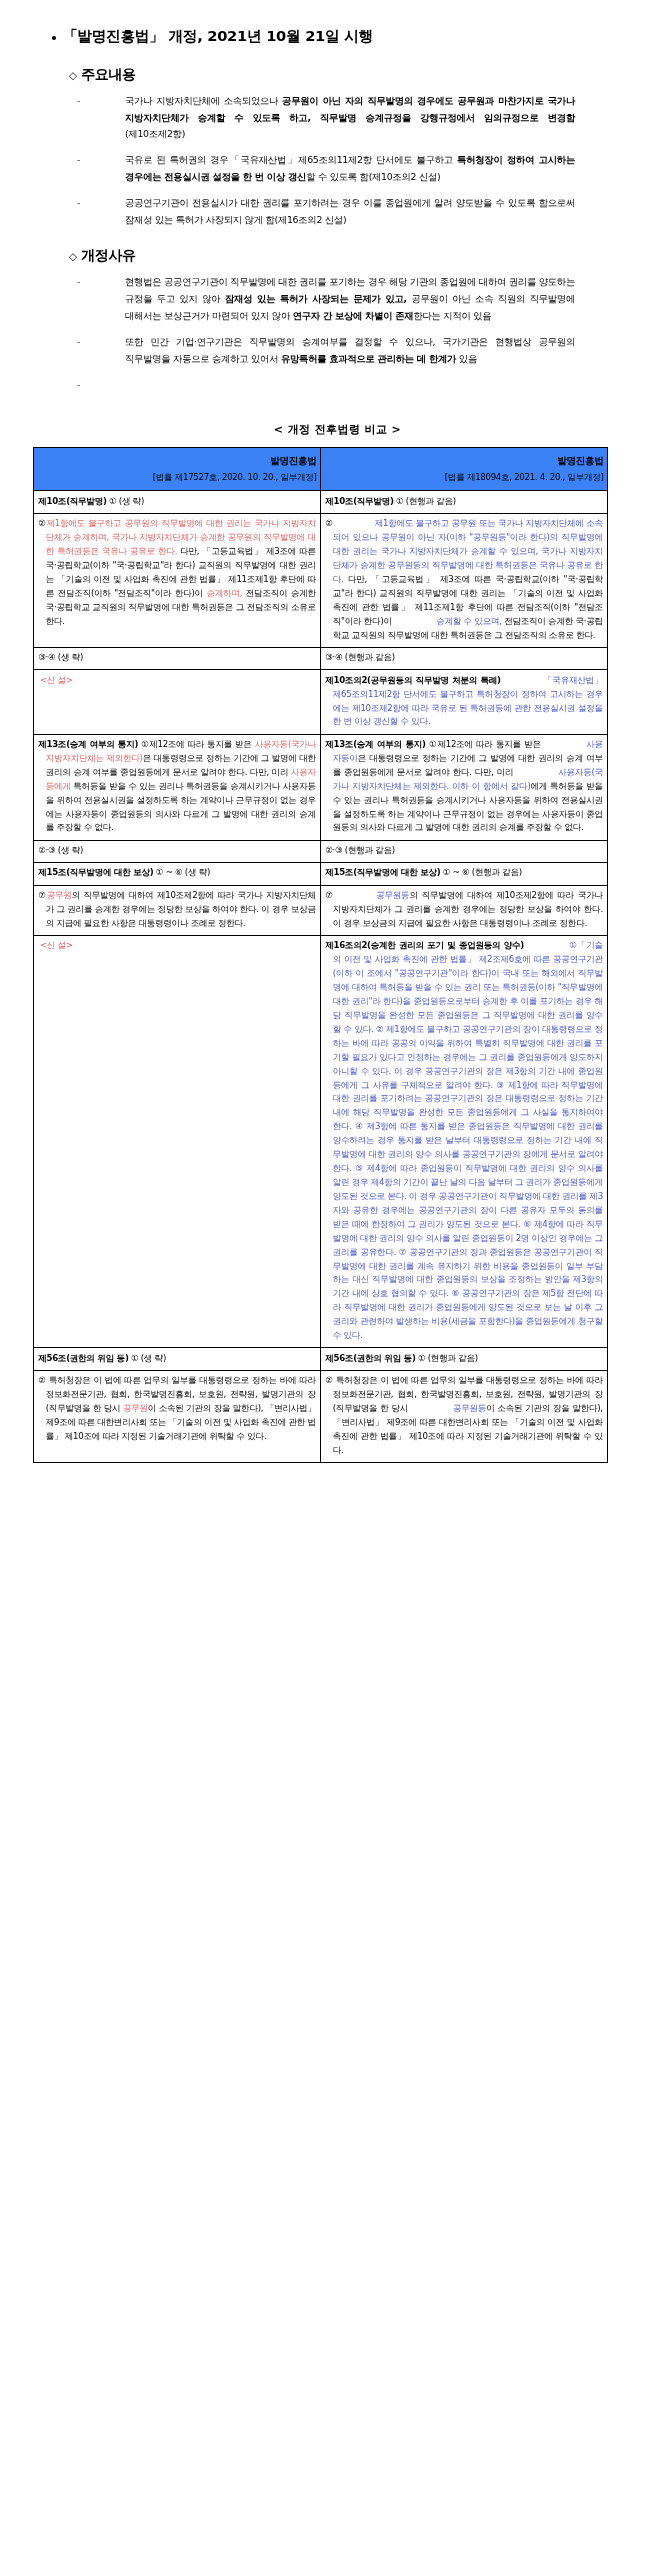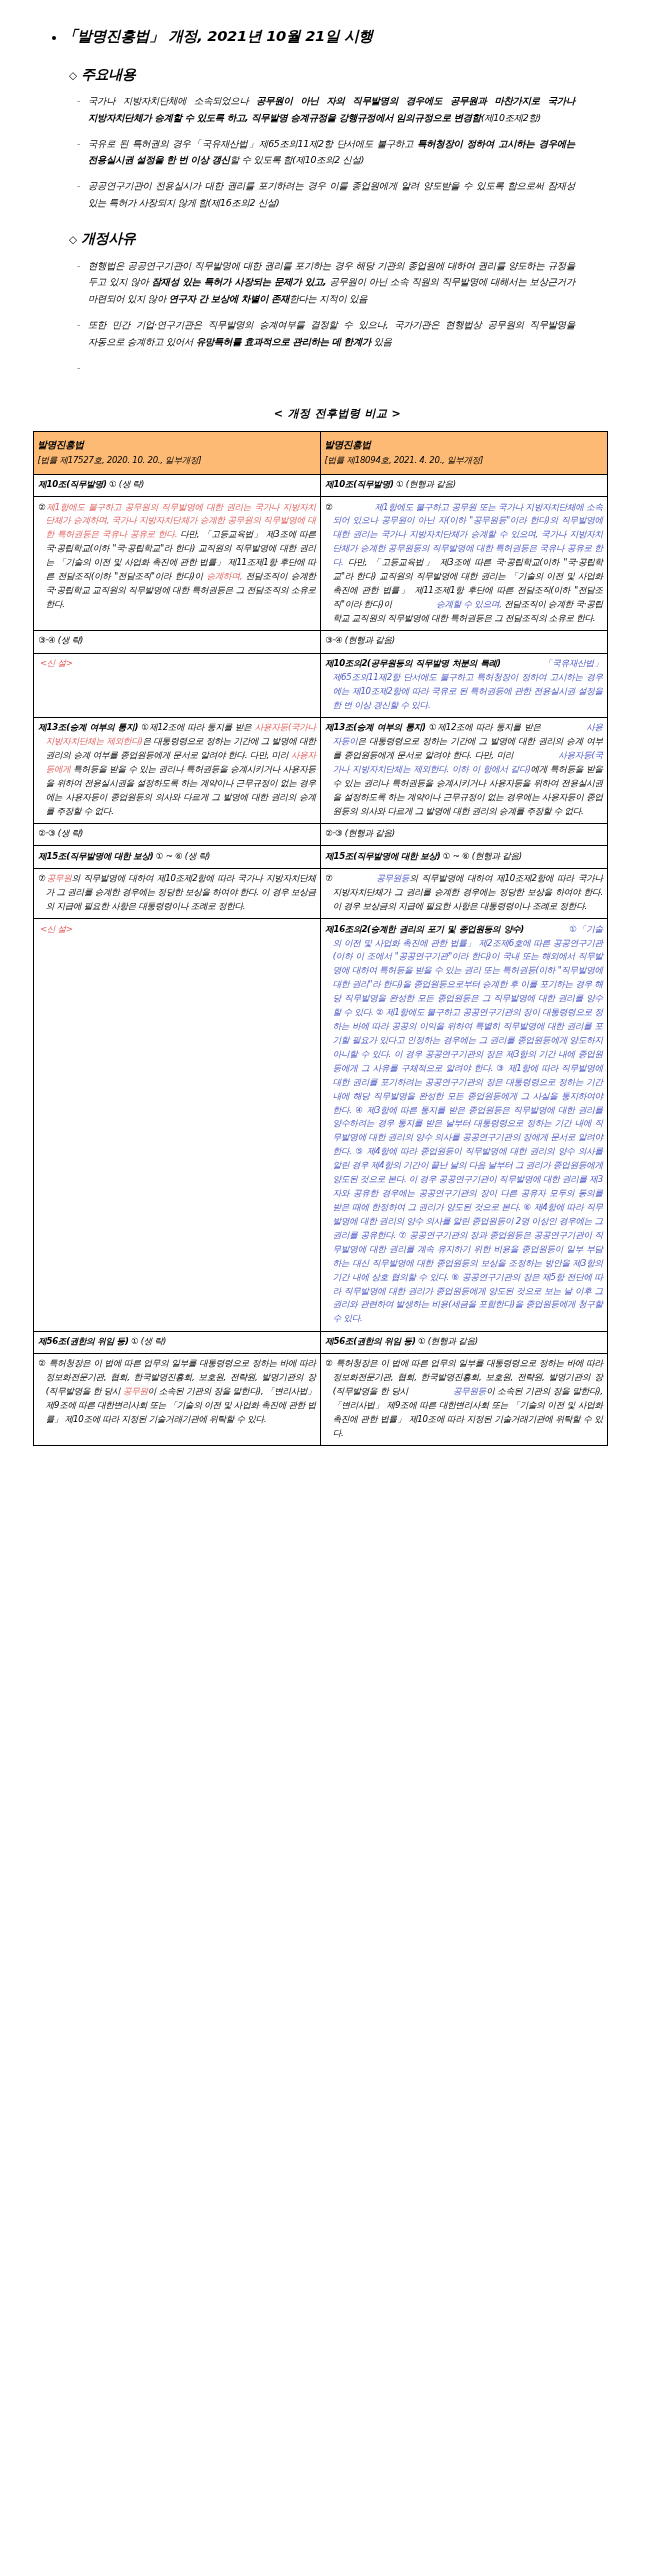--- a/index.html
+++ b/index.html
@@ -12,21 +12,20 @@
     font-family: "DejaVu Sans", "Liberation Sans", sans-serif;
     color: #000000;
     -webkit-font-smoothing: none;
   }
   .page {
     width: 641px;
     min-height: 2576px;
     box-sizing: border-box;
     padding: 15px 0 0 0;
     position: relative;
-    font-style: italic;
   }
 
   
   .doc-title-row {
     display: flex;
     align-items: flex-start;
     padding: 10px 0 0 52px;
   }
   .bullet-dot {
     width: 4.2px;
@@ -77,20 +76,21 @@
     font-size: 9.4px;
     color: #3a3a3a;
     line-height: 1.78;
   }
   .bullet-text {
     flex: 1 1 auto;
     font-size: 9.4px;
     letter-spacing: -0.3px;
     text-align: justify;
     word-break: keep-all;
+    margin-left: 37px;
   }
   .bullet-text b { font-weight: bold; }
 
   
   .table-caption {
     text-align: center;
     font-size: 11px;
     font-weight: bold;
     letter-spacing: 0.4px;
     margin: 29px 0 10px 0;
@@ -110,22 +110,22 @@
     border: 0.7px solid #000;
     vertical-align: top;
     padding: 3.4px 4.2px 4.2px 4.2px;
     font-size: 8.6px;
     line-height: 1.62;
     letter-spacing: -0.3px;
     word-break: break-all;
     text-align: justify;
   }
   .cmp-table thead th {
-    background: #fdba74;
-    text-align: left;
+    background: #3b82f6;
+    text-align: right;
     padding: 5px 3.4px 5.9px 3.4px;
     border-bottom: 1.3px solid #000;
   }
   .hdr-law {
     font-size: 9.6px;
     font-weight: bold;
     letter-spacing: -0.3px;
     display: block;
   }
   .hdr-meta {

